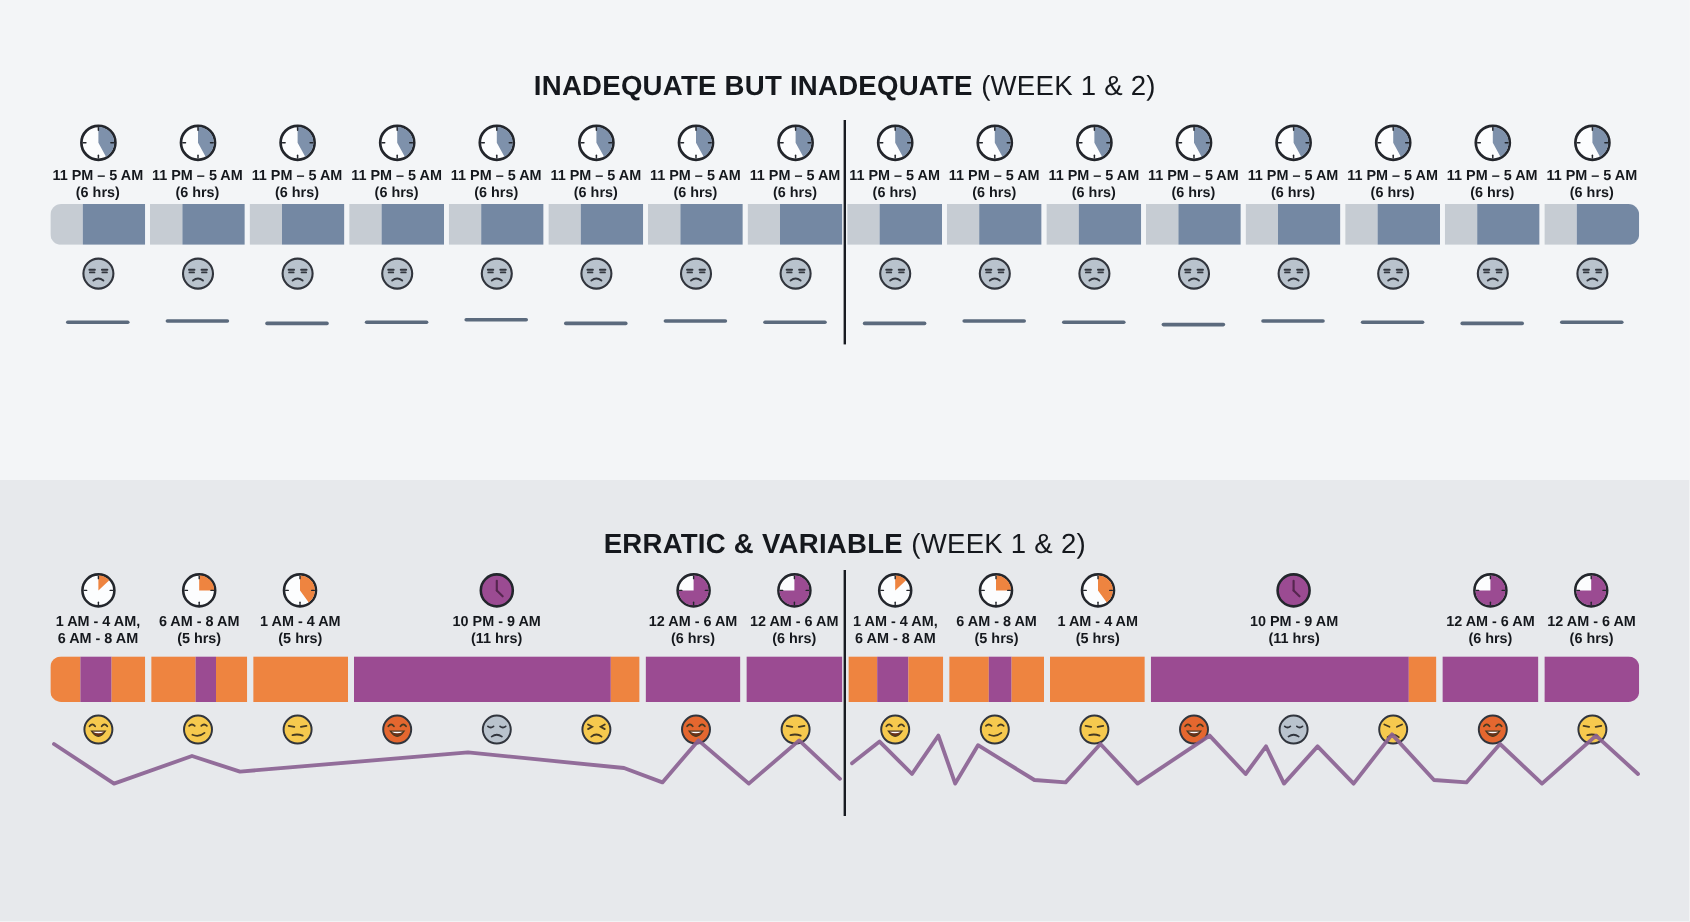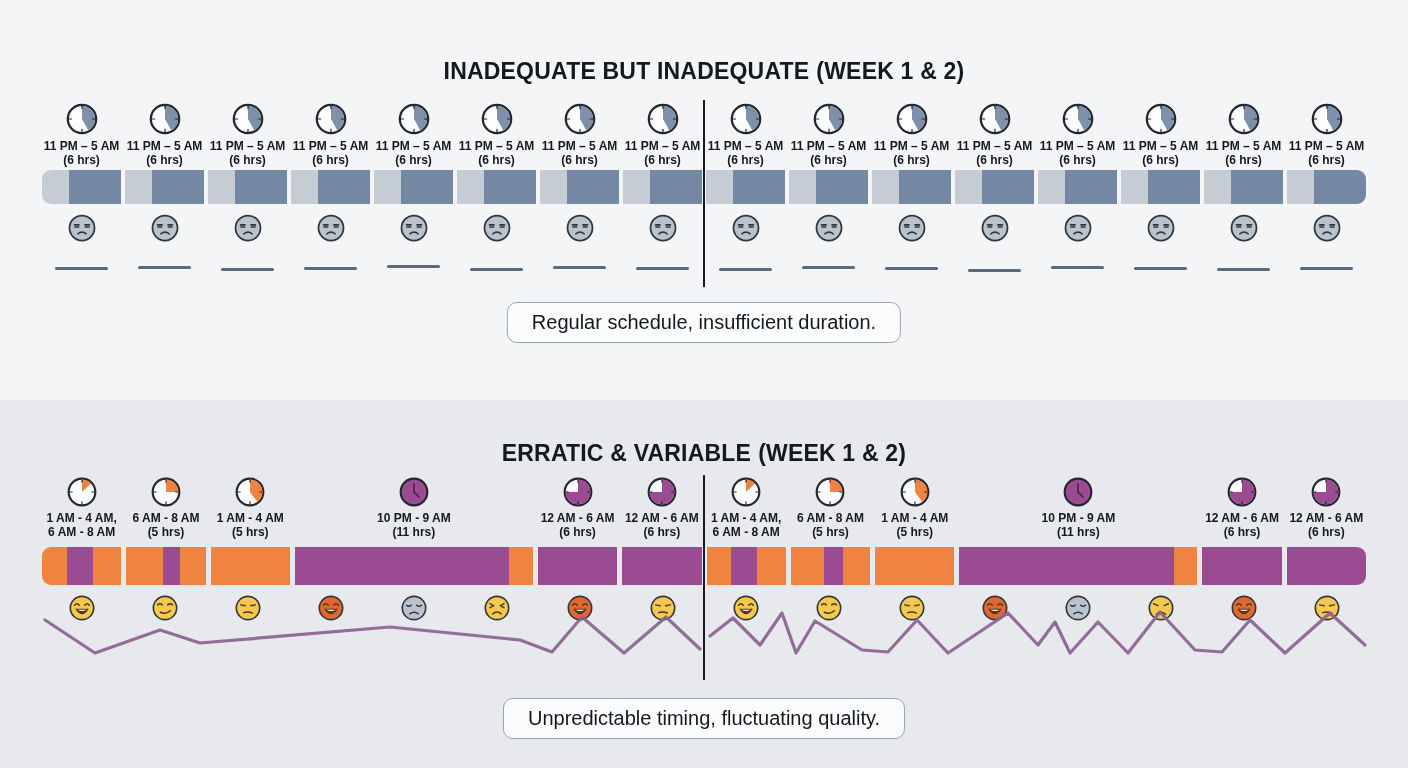--- a/index.html
+++ b/index.html
@@ -7,21 +7,21 @@
     --orange:#ee8440; --purple:#9b4b92; --flat:#5b6a7d; --zigzag:#8b6292;
     --divider:#181b21; --cap-bg:#fbfcfd; --cap-border:#9ba1a8; --text:#15181d;
   }
   html,body{margin:0;padding:0;}
   body{font-family:"Liberation Sans",sans-serif;color:var(--text);}
   .canvas{position:relative;width:1408px;height:768px;overflow:hidden;background:var(--bg-top);}
   .panel{position:absolute;left:0;width:1408px;}
   .panel.top{top:0;height:380px;background:var(--bg-top);}
   .panel.bottom{top:400px;height:388px;background:var(--bg-bottom);}
   .title{position:absolute;left:0;width:100%;text-align:center;margin:0;font-size:23px;letter-spacing:.2px;font-weight:700;}
-  .title .normal{font-weight:700;margin-left:7px;}
+  .title .normal{font-weight:400;margin-left:7px;}
   .panel.top .title{top:58px;}
   .panel.bottom .title{top:40px;}
   .row{position:absolute;left:42px;width:1324px;display:flex;}
   .gap4{gap:4px;} .gap5{gap:5px;}
   .cell{flex:1;display:flex;flex-direction:column;align-items:center;justify-content:flex-start;min-width:0;}
   
   .clockrow-top{top:102px;height:66px;}
   .clockrow-bot{top:76px;height:66px;}
   .sched-label{margin-top:4px;font-size:12px;font-weight:700;line-height:1.14;text-align:center;white-space:nowrap;}
   
@@ -682,21 +682,20 @@
           <div class="flatline" style="transform: translateY(0px);"></div>
         </div>
         <div class="cell facecell">
           <div class="flatline" style="transform: translateY(1px);"></div>
         </div>
         <div class="cell facecell">
           <div class="flatline" style="transform: translateY(0px);"></div>
         </div>
       </div>
     <div class="divider top-div"></div>
-    <div class="caption"><span>Regular schedule, insufficient duration.</span></div>
   </section>
 
   <section class="panel bottom">
     <h2 class="title"><span class="strong">ERRATIC &amp; VARIABLE</span><span class="normal">(WEEK 1 &amp; 2)</span></h2>
     <div class="row gap5 clockrow-bot" id="bot-clocks">
         <div class="cell" style="flex: 1 1 0%;">
           <span>
             <svg width="32" height="32" viewBox="0 0 36 36" xmlns="http://www.w3.org/2000/svg">
               <circle cx="18" cy="18" r="15" fill="#fcfdfe" stroke="#23262c" stroke-width="2.4"></circle>
               <path d="M18,18 L18.00,4.00 A14,14 0 0 1 28.21,8.42 Z" fill="#ee8440"></path>
@@ -1148,20 +1147,19 @@
               <g stroke="#453a22" stroke-width="1.9" stroke-linecap="round" fill="none">
                 <line x1="8.5" y1="14" x2="14.5" y2="15"></line>
                 <line x1="21.5" y1="15" x2="27.5" y2="14"></line>
       <path d="M12.5,24 Q18,22.3 23.5,24.5"></path>
               </g>
             </svg>
           </span>
         </div>
       </div>
     <div class="divider bot-div"></div>
-    <div class="caption"><span>Unpredictable timing, fluctuating quality.</span></div>
   </section>
 
   <svg class="zigzag-svg" id="zigzag" viewBox="0 0 1408 768" xmlns="http://www.w3.org/2000/svg">
       <polyline points="45,620 95,653 160,630 200,643 390,627 520,640 552,652 582,617 624,653 666,617 700,649" fill="none" stroke="#8b6292" stroke-width="3.2" stroke-linejoin="round" stroke-linecap="round" opacity="0.92"></polyline>
       <polyline points="710,636 733,618 760,645 782,613 796,653 815,621 862,650 888,652 917,620 948,653 1008,613 1038,645 1055,622 1070,653 1098,622 1128,653 1160,612 1195,650 1222,652 1250,620 1285,653 1330,613 1365,645" fill="none" stroke="#8b6292" stroke-width="3.2" stroke-linejoin="round" stroke-linecap="round" opacity="0.92"></polyline>
     </svg>
 </div>
 
 </body></html>

